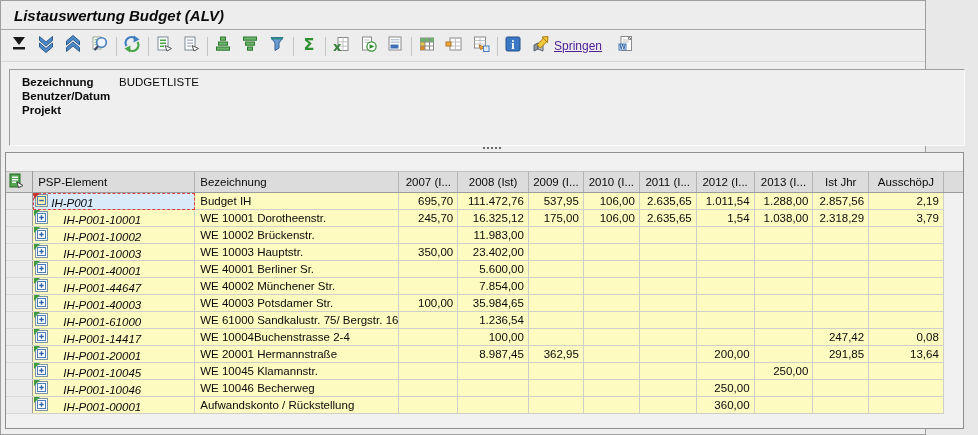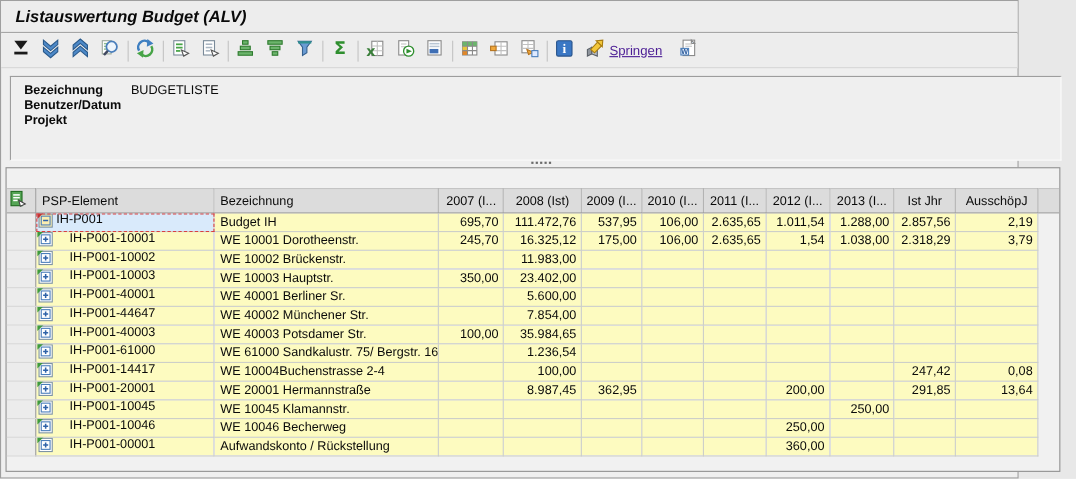--- a/index.html
+++ b/index.html
@@ -26,21 +26,21 @@
 th.sel-h {border-right:1px solid #9c9c9c; padding:1px 0 0 3px; text-align:left;}
 th.fill-h {border-right:none;}
 td {height:17px;}
 td.data {background:#fdfbc0; border-right:1px solid #cdcfc8; border-bottom:1px solid #cdcfc8;}
 td.num {text-align:right; padding-right:4px;}
 td.txt {text-align:left; padding-left:5px;}
 td.psp-td {padding-left:0;}
 td.sel {background:#ececec; border-right:1px solid #9c9c9c; border-bottom:1px solid #d8d8d8;}
 td.fill {background:transparent; border:none;}
 td.selected {background:#d9eafb; outline:1px dashed #d94040; outline-offset:-1px;}
-.pspwrap {display:flex; align-items:flex-start; padding-left:2px;}
+.pspwrap {display:flex; align-items:flex-end; padding-left:2px;font-style:italic;}
 .pspwrap svg {flex:none; overflow:visible;}
 .psp-text {margin-left:3px;}
 .psp-text.indent {margin-left:15px;}
 </style>
 </head>
 <body>
 
 <div class="window">
   <div class="titlebar">
     <span class="title">Listauswertung Budget (ALV)</span>

